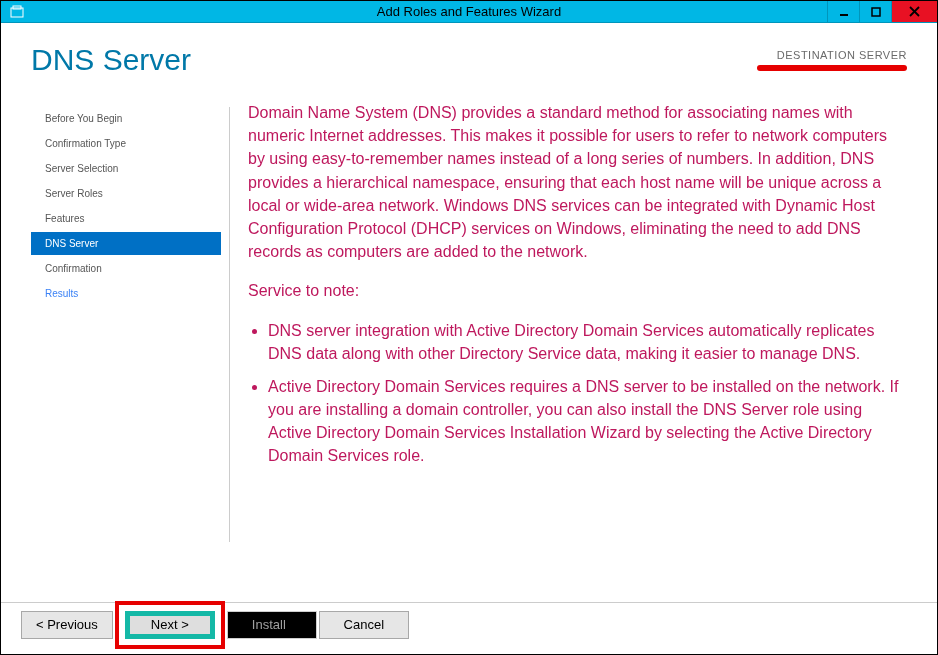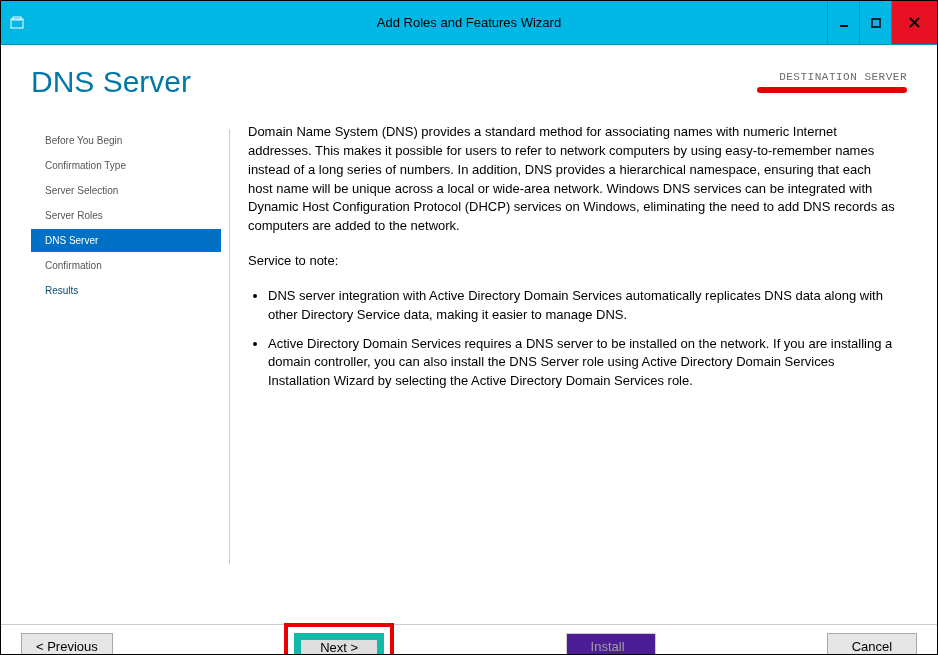--- a/index.html
+++ b/index.html
@@ -5,21 +5,21 @@
   * { box-sizing: border-box; margin: 0; padding: 0; }
   body {
     font-family: "Segoe UI", Tahoma, sans-serif;
     background: #fff;
     width: 938px;
     height: 655px;
     overflow: hidden;
     border: 1px solid #000;
   }
   .titlebar {
-    height: 44px;
+    height: 22px;
     background: #00b7e5;
     display: flex;
     align-items: center;
     position: relative;
     border-bottom: 1px solid #0095bb;
   }
   .titlebar-icon {
     width: 20px;
     height: 20px;
     margin-left: 6px;
@@ -70,21 +70,20 @@
   }
   .dest-server {
     text-align: right;
     position: relative;
     margin-top: 6px;
   }
   .dest-label {
     font-size: 11px;
     color: #6a6a6a;
     letter-spacing: 0.5px;
-    font-family: Liberation Mono, monospace;
   }
   .red-underline {
     width: 150px;
     height: 6px;
     background: #e60000;
     border-radius: 3px;
     margin-top: 4px;
     margin-left: auto;
   }
   .body-area {
@@ -104,73 +103,73 @@
     color: #555;
     cursor: pointer;
     margin-bottom: 2px;
   }
   .side-item.active {
     background: #0070c5;
     color: #fff;
     font-weight: 500;
   }
   .side-item.disabled {
-    color: #0c4a6e;
+    color: #3b82f6;
     cursor: default;
   }
   .divider {
     width: 1px;
     background: #ccc;
     margin: 10px 18px 60px 8px;
   }
   .main-text {
     flex: 1;
-    font-size: 13px;
-    color: #000000;
+    font-size: 16px;
+    color: #be185d;
     line-height: 1.45;
     padding-top: 4px;
     padding-right: 8px;
   }
   .main-text p { margin-bottom: 16px; }
   .subhead { margin-bottom: 8px; }
   .main-text ul { padding-left: 20px; }
   .main-text li { margin-bottom: 10px; }
   .footer {
     height: 44px;
     border-top: 1px solid #ccc;
     display: flex;
     align-items: center;
-    justify-content: space-between;
+    justify-content: flex-start;
     padding: 0 20px;
     gap: 2px;
   }
   .btn {
     min-width: 90px;
     height: 28px;
     font-size: 13px;
     background: #e6e6e6;
     border: 1px solid #a8a8a8;
     cursor: pointer;
     padding: 0 14px;
     font-family: inherit;
   }
   .btn:disabled {
     color: #a0a0a0;
     cursor: default;
-    background: #4c1d95;
+    background: #000000;
     border-color: #cfcfcf;
     padding-left: 8px;
   }
   .next-wrap {
     border: 4px solid #e60000;
     padding: 6px;
     display: inline-flex;
   }
   .btn.next {
-    border: 7px solid #14b8a6;
+    border: 5px solid #14b8a6;
     background: #dedede;
   }
 </style>
 </head>
 <body>
 
 <div class="titlebar">
   <div class="titlebar-icon">
     <svg width="16" height="16" viewBox="0 0 16 16">
         <rect x="2" y="4" width="12" height="9" fill="none" stroke="#fff" stroke-width="1"></rect>
@@ -207,20 +206,21 @@
       <div class="red-underline"></div>
     </div>
   </div>
 
   <div class="body-area">
     <div class="sidebar">
       <div class="side-item">Before You Begin</div>
       <div class="side-item">Confirmation Type</div>
       <div class="side-item">Server Selection</div>
       <div class="side-item">Server Roles</div>
+      <div class="side-item">Features</div>
       <div class="side-item active">DNS Server</div>
       <div class="side-item">Confirmation</div>
       <div class="side-item disabled">Results</div>
     </div>
 
     <div class="divider"></div>
 
     <div class="main-text">
       <p>Domain Name System (DNS) provides a standard method for associating names with numeric Internet addresses. This makes it possible for users to refer to network computers by using easy-to-remember names instead of a long series of numbers. In addition, DNS provides a hierarchical namespace, ensuring that each host name will be unique across a local or wide-area network. Windows DNS services can be integrated with Dynamic Host Configuration Protocol (DHCP) services on Windows, eliminating the need to add DNS records as computers are added to the network.</p>
       <p class="subhead">Service to note:</p>

